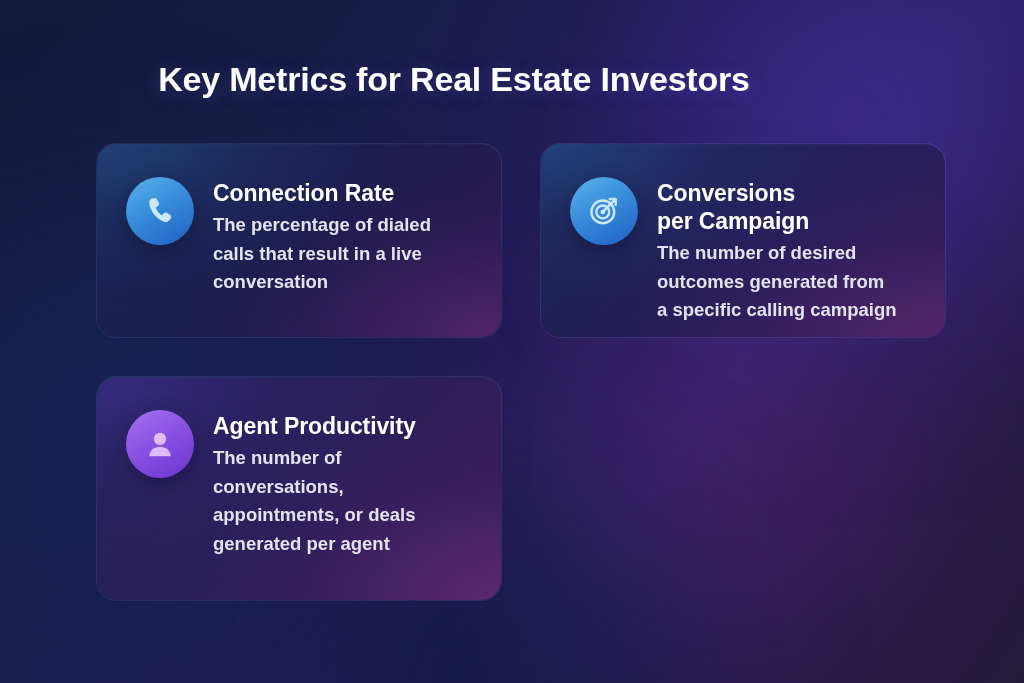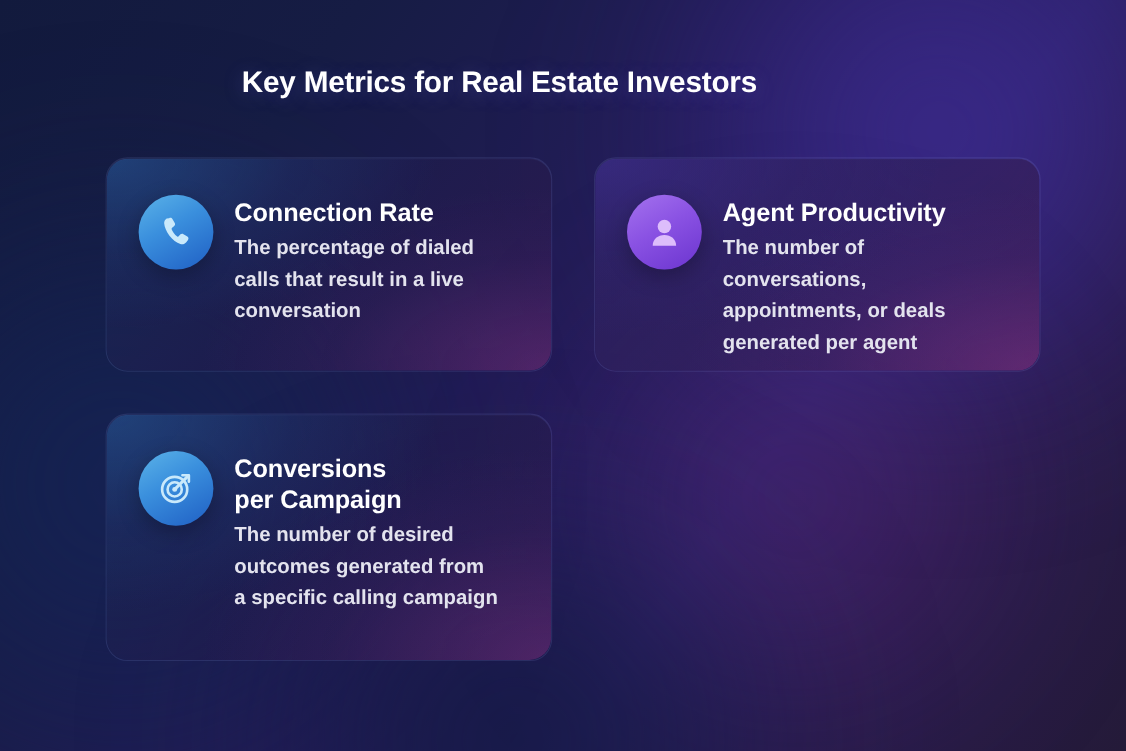--- a/index.html
+++ b/index.html
@@ -38,21 +38,21 @@
   }
   .blob-deep {
     width:700px; height:420px; left:120px; bottom:-200px;
     background:radial-gradient(circle, rgba(16,24,60,.9) 0%, rgba(16,24,60,0) 70%);
   }
 
   
   .page-title {
     position:absolute; top:60px; left:0; width:908px;
     text-align:center;
-    font-size:27px; font-weight:bold; color:#ffffff;
+    font-size:34px; font-weight:bold; color:#ffffff;
     letter-spacing:-0.2px;
     text-shadow:0 2px 18px rgba(120,120,255,.25);
   }
 
   
   .grid {
     position:absolute;
     left:96px; top:143px;
     width:832px;
     display:grid;
@@ -148,48 +148,48 @@
     </div>
     <div class="card-text">
       <div class="card-title">Connection Rate</div>
       <div class="card-desc">The percentage of dialed
 calls that result in a live
 conversation</div>
     </div>
   </div>
 
 
-  <div class="card tint-purple">
-    <div class="icon-circle purple">
-      <svg width="36" height="36" viewBox="0 0 24 24" aria-hidden="true">
-        <circle cx="12" cy="8.6" r="4.1" fill="#ddbdfb"></circle>
-        <path d="M4.9 20.2c0-3.9 3.2-6.4 7.1-6.4s7.1 2.5 7.1 6.4z" fill="#ddbdfb"></path>
-      </svg>
-    </div>
-    <div class="card-text">
-      <div class="card-title">Agent Productivity</div>
-      <div class="card-desc">The number of
-conversations,
-appointments, or deals
-generated per agent</div>
-    </div>
-  </div>
-
   <div class="card tint-blue">
     <div class="icon-circle blue">
       <svg width="36" height="36" viewBox="0 0 24 24" aria-hidden="true">
         <circle cx="11.2" cy="12.6" r="7.6" fill="none" stroke="#c9e9fb" stroke-width="1.6"></circle>
         <circle cx="11.2" cy="12.6" r="4.3" fill="none" stroke="#c9e9fb" stroke-width="1.6"></circle>
         <circle cx="11.2" cy="12.6" r="1.5" fill="#c9e9fb"></circle>
         <path d="M11.2 12.6 19.4 4.4" stroke="#c9e9fb" stroke-width="1.8" stroke-linecap="round"></path>
         <path d="M15.9 4.0h3.9v3.9" fill="none" stroke="#c9e9fb" stroke-width="1.6" stroke-linecap="round" stroke-linejoin="round"></path>
       </svg>
     </div>
     <div class="card-text">
       <div class="card-title">Conversions
 per Campaign</div>
       <div class="card-desc">The number of desired
 outcomes generated from
 a specific calling campaign</div>
     </div>
   </div>
 
+  <div class="card tint-purple">
+    <div class="icon-circle purple">
+      <svg width="36" height="36" viewBox="0 0 24 24" aria-hidden="true">
+        <circle cx="12" cy="8.6" r="4.1" fill="#ddbdfb"></circle>
+        <path d="M4.9 20.2c0-3.9 3.2-6.4 7.1-6.4s7.1 2.5 7.1 6.4z" fill="#ddbdfb"></path>
+      </svg>
+    </div>
+    <div class="card-text">
+      <div class="card-title">Agent Productivity</div>
+      <div class="card-desc">The number of
+conversations,
+appointments, or deals
+generated per agent</div>
+    </div>
+  </div>
+
 </div>
 
 </body></html>

